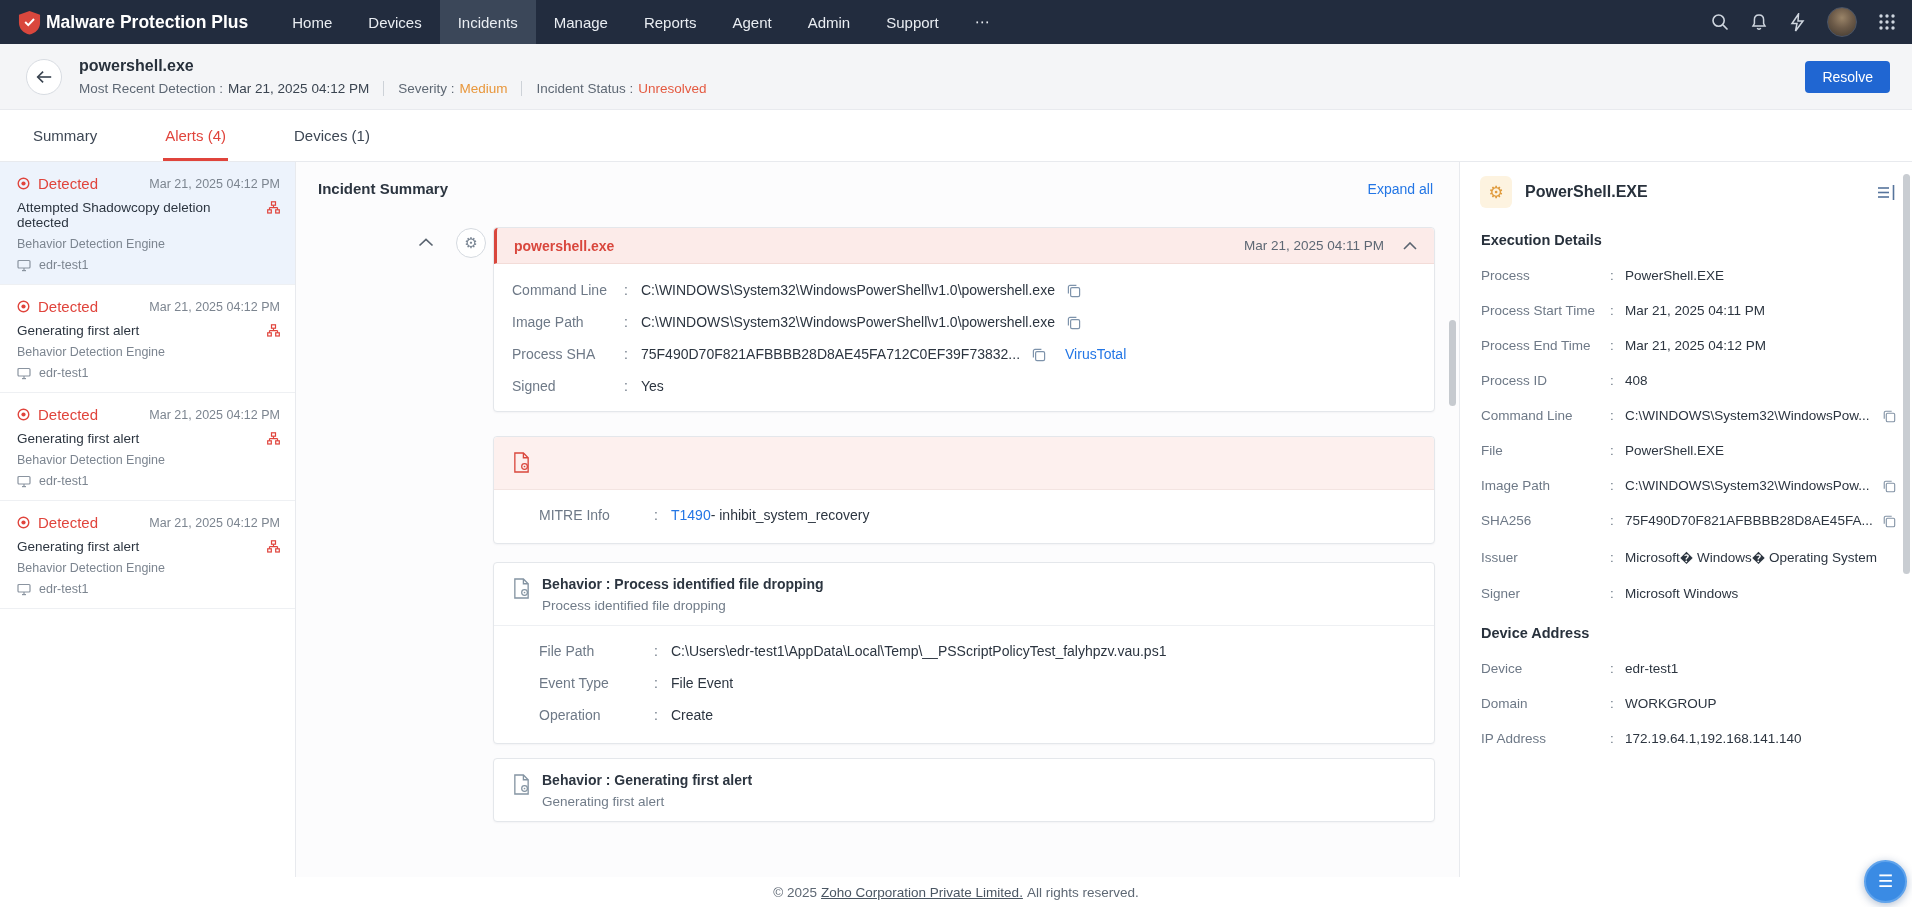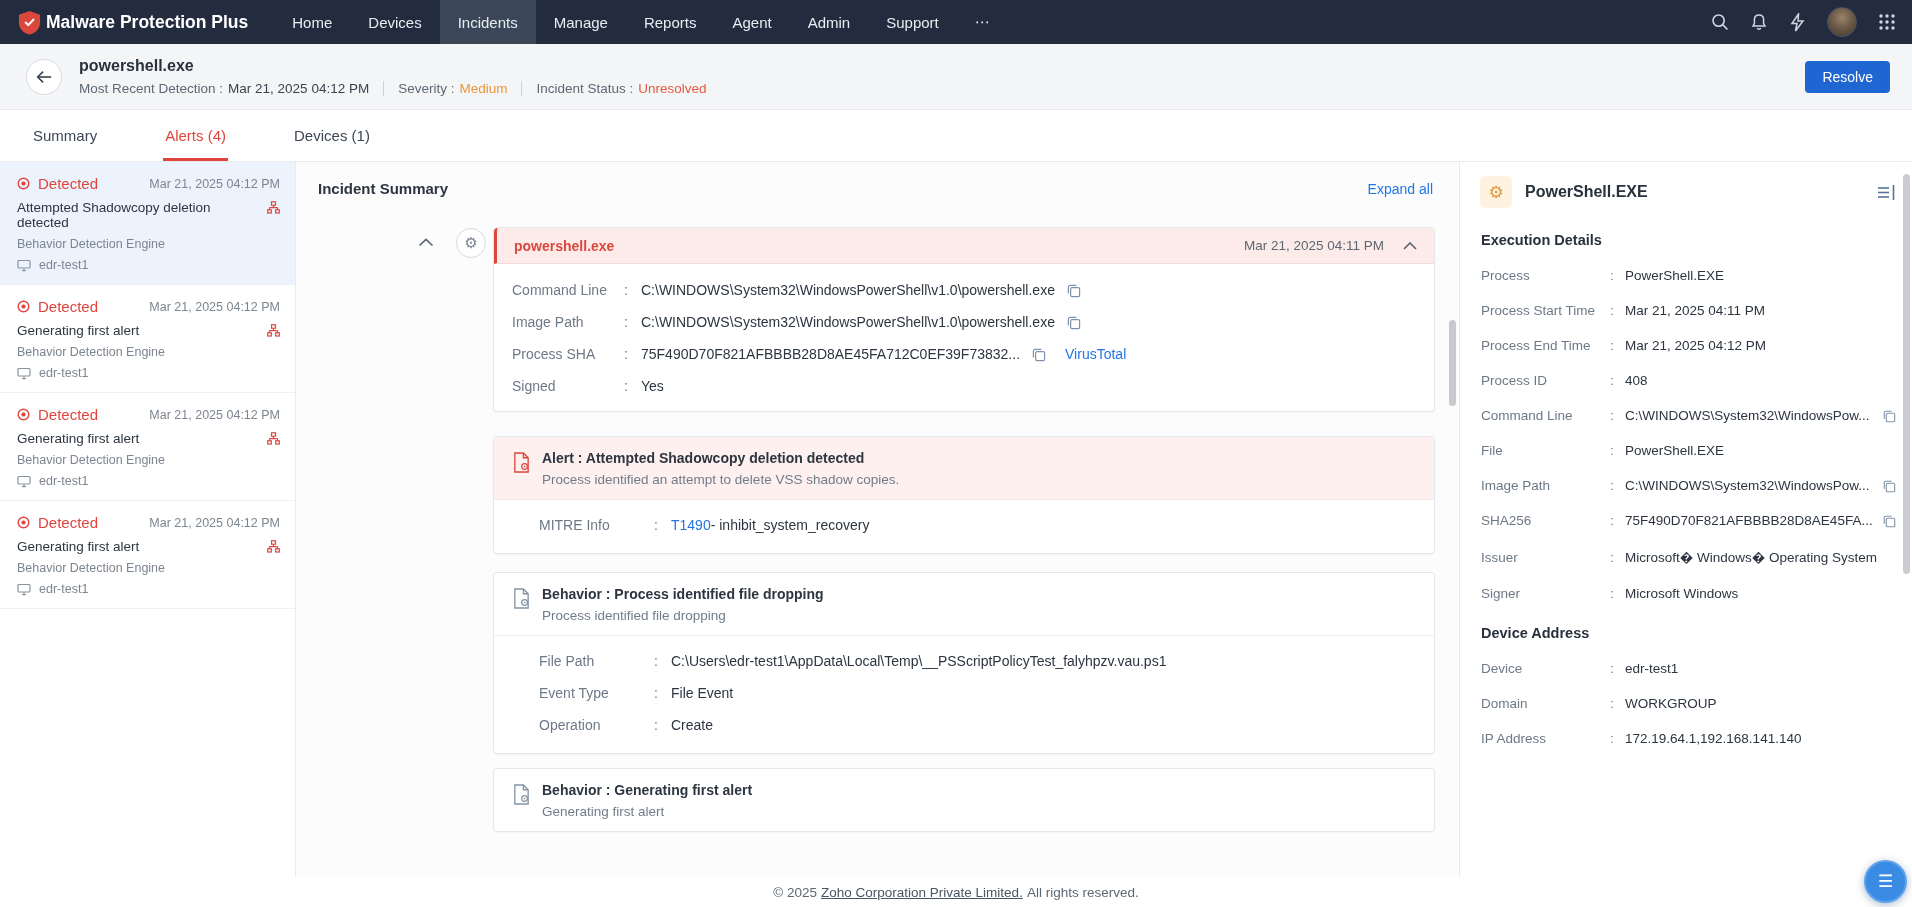--- a/index.html
+++ b/index.html
@@ -412,24 +412,20 @@
         </section>
 
         <section class="card mt-alert">
           <div class="card-head pink">
             <span class="doc-icon"><svg width="19" height="21" viewBox="0 0 20 22" fill="none" stroke="#d9473d" stroke-width="1.4">
                   <path d="M3 1 h9 l5 5 v15 H3 Z"></path>
                   <path d="M12 1 v5 h5"></path>
                   <circle cx="13.2" cy="15.2" r="3" stroke-width="1.3"></circle>
                   <circle cx="13.2" cy="15.2" r="0.9" fill="#d9473d" stroke="none"></circle>
                 </svg></span>
-            <div class="ch-text">
-              <div class="ch-title">Alert : Attempted Shadowcopy deletion detected</div>
-              <div class="ch-sub">Process identified an attempt to delete VSS shadow copies.</div>
-            </div>
           </div>
           <div class="inner-fields">
             <div class="field-row">
               <span class="f-label">MITRE Info</span>
                 <span class="f-colon"></span>
               <span class="f-value"><span class="link-blue">T1490</span><span>- inhibit_system_recovery</span></span>
             </div>
           </div>
         </section>
 

